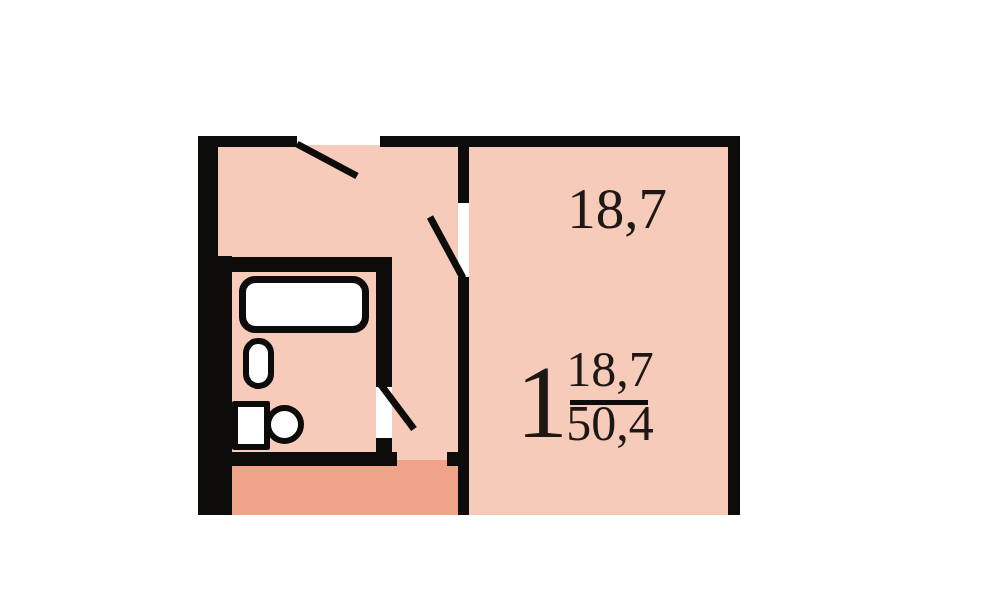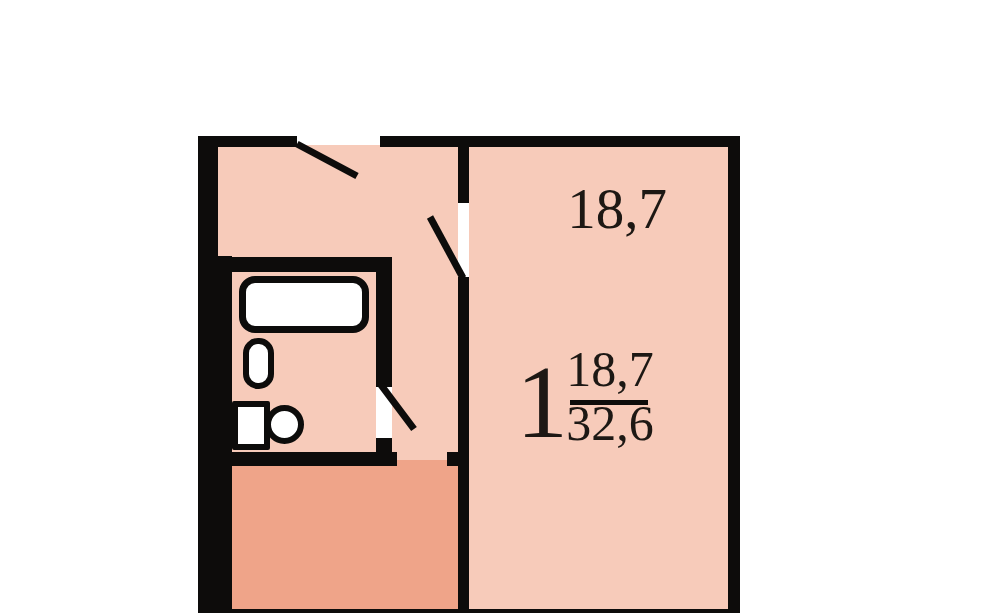--- a/index.html
+++ b/index.html
@@ -6,21 +6,21 @@
     --background:#ffffff;
     --wall:#0d0c0b;
     --room-fill:#f7cbba;
     --kitchen-fill:#efa489;
     --fixture-fill:#ffffff;
     --label-text:#1d1814;
   }
   html,body{margin:0;padding:0;background:var(--background);}
   #plan{
     position:relative;
-    width:991px;height:613px;
+    width:991px;height:515px;
     background:var(--background);
     overflow:hidden;
     font-family:"Liberation Serif","DejaVu Serif",serif;
     color:var(--label-text);
   }
   .abs{position:absolute;}
   .fill{background:var(--room-fill);}
   .kfill{background:var(--kitchen-fill);}
   .wall{background:var(--wall);}
   .fixture{background:var(--fixture-fill);border:6px solid var(--wall);box-sizing:border-box;}
@@ -67,16 +67,16 @@
   </svg>
 
   <div class="abs label" style="left:557px;top:180px;width:120px;font-size:57px;">18,7</div>
 
   <div class="abs label" style="left:512px;top:350px;width:60px;font-size:104px;">1</div>
 
   <div class="abs label" style="left:560px;top:344px;width:100px;font-size:50px;">18,7</div>
 
   <div class="abs wall" style="left:570px;top:400px;width:78px;height:5px;"></div>
 
-  <div class="abs label" style="left:560px;top:398px;width:100px;font-size:50px;">32,6</div>
+  <div class="abs label" style="left:560px;top:398px;width:100px;font-size:50px;">50,4</div>
 
 
 </div>
 
 </body></html>

